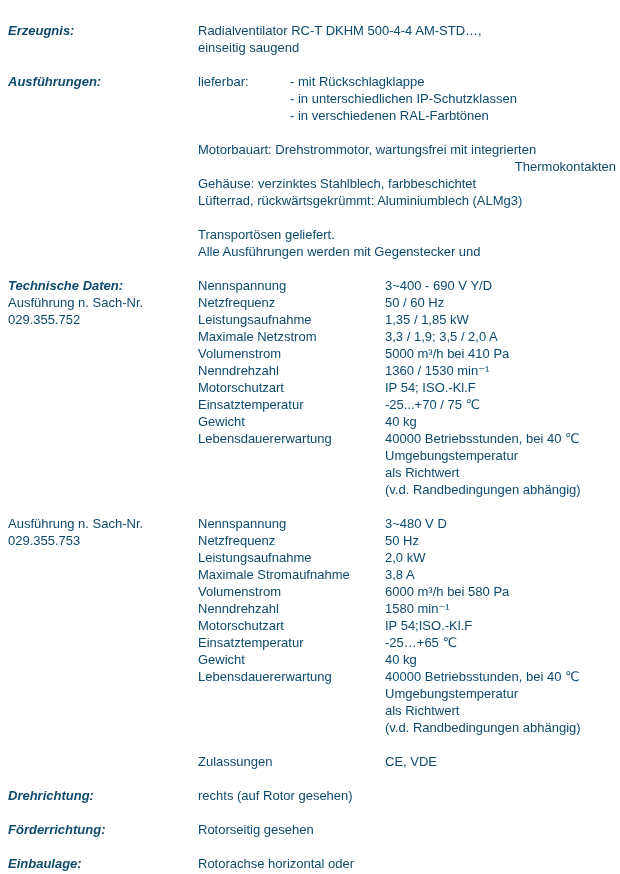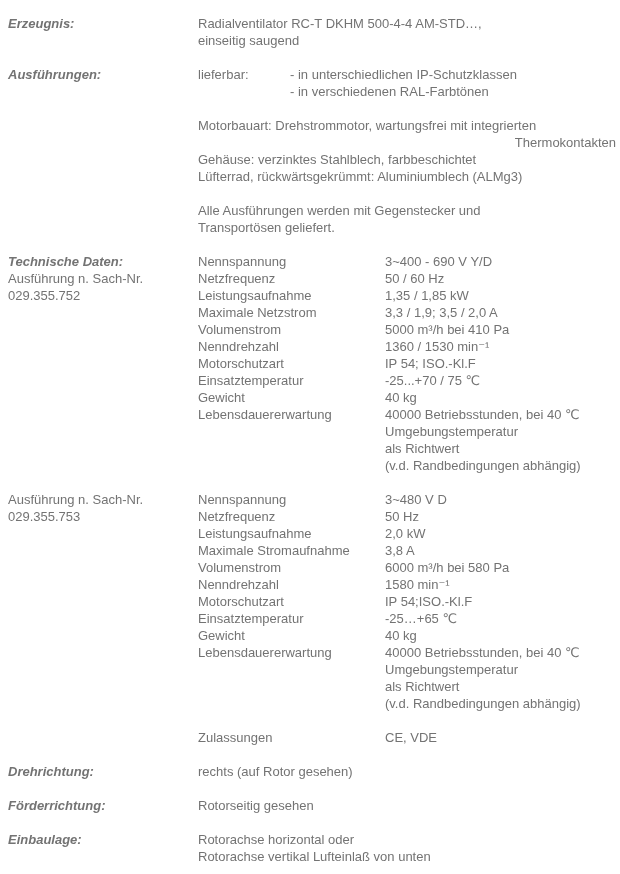--- a/index.html
+++ b/index.html
@@ -1,22 +1,22 @@
 <!DOCTYPE html>
 <html><head>
 <meta charset="utf-8">
 <style>
   html,body{margin:0;padding:0;background:#ffffff;}
   .doc{
     position:relative;
     width:620px;height:874px;
     box-sizing:border-box;
-    padding:15px 4px 0 8px;
+    padding:22px 4px 0 8px;
     background:#ffffff;
-    color:#737373;
+    color:#0c4a6e;
     font-family:"Liberation Sans","DejaVu Sans",sans-serif;
     font-size:13px;
     line-height:17px;
     overflow:hidden;
   }
   .sec{display:flex;margin-top:17px;}
   .sec.first{margin-top:0;}
   .c1{flex:0 0 190px;}
   .c2{flex:1 1 auto;min-width:0;}
   .blabel{font-weight:bold;font-style:italic;}
@@ -38,42 +38,43 @@
       <div>einseitig saugend</div>
     </div>
   </div>
 
   <div class="sec">
     <div class="c1 blabel">Ausführungen:</div>
     <div class="c2">
       <div class="kv">
         <div class="lief">lieferbar:</div>
         <div>
+          <div>- mit Rückschlagklappe</div>
           <div>- in unterschiedlichen IP-Schutzklassen</div>
           <div>- in verschiedenen RAL-Farbtönen</div>
         </div>
       </div>
     </div>
   </div>
 
   <div class="sec">
     <div class="c1"></div>
     <div class="c2">
       <div>Motorbauart: Drehstrommotor, wartungsfrei mit integrierten</div>
       <div class="ind">Thermokontakten</div>
       <div>Gehäuse: verzinktes Stahlblech, farbbeschichtet</div>
       <div>Lüfterrad, rückwärtsgekrümmt: Aluminiumblech (ALMg3)</div>
     </div>
   </div>
 
   <div class="sec">
     <div class="c1"></div>
     <div class="c2">
+      <div>Transportösen geliefert.</div>
       <div>Alle Ausführungen werden mit Gegenstecker und</div>
-      <div>Transportösen geliefert.</div>
     </div>
   </div>
 
   <div class="sec">
     <div class="c1">
       <div class="blabel">Technische Daten:</div>
       <div>Ausführung n. Sach-Nr.</div>
       <div>029.355.752</div>
     </div>
     <div class="c2">

